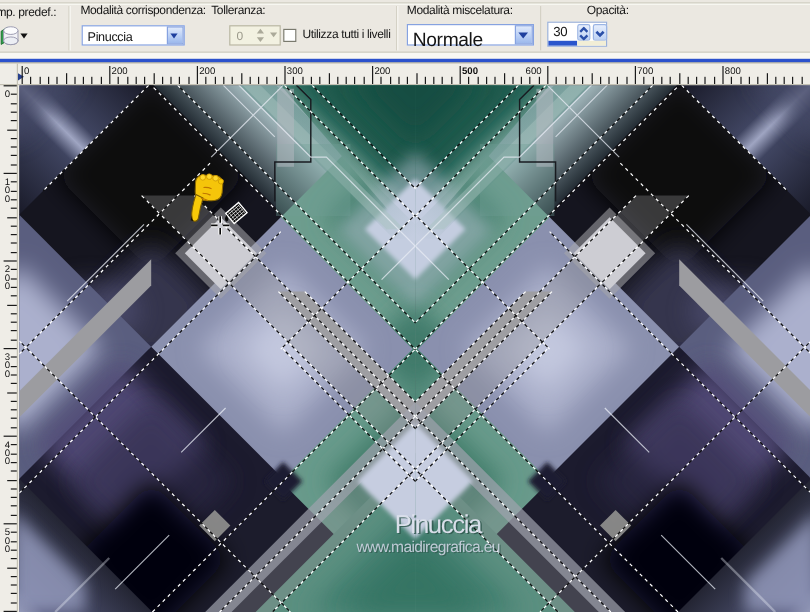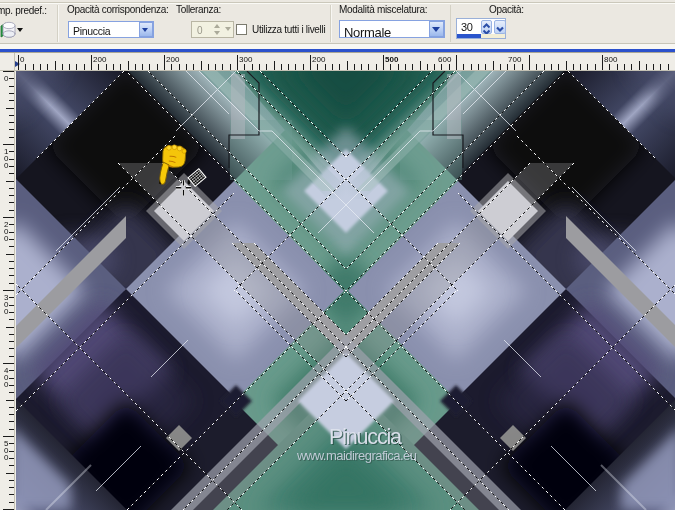--- a/index.html
+++ b/index.html
@@ -18,40 +18,40 @@
   <path d="M1,6 L6,3 L6,14 L1,17 Z" fill="#2e9e4a" stroke="#1c6e30" stroke-width="0.8"></path>
   <ellipse cx="9" cy="14" rx="6" ry="3.2" fill="#c9cada" stroke="#8a8aa0" stroke-width="0.8"></ellipse>
   <path d="M3,5.5 L15,5.5 L15,14 L3,14 Z" fill="#f2f2f6"></path>
   <ellipse cx="9" cy="14" rx="6" ry="3.2" fill="#eceef4" stroke="#9a9ab0" stroke-width="0.8"></ellipse>
   <ellipse cx="9" cy="5.5" rx="6" ry="3.2" fill="#fbfbfd" stroke="#9a9ab0" stroke-width="0.8"></ellipse>
   <path d="M3,5.5 L3,14 M15,5.5 L15,14" stroke="#9a9ab0" stroke-width="0.8"></path>
 </svg>
 <div class="abs" style="left:17px;top:28px;width:0;height:0;border-left:3.5px solid transparent;border-right:3.5px solid transparent;border-top:4px solid #111;"></div>
 <div class="abs" style="left:57px;top:5px;width:1px;height:37px;background:#d4d1c5;"></div>
 <div class="abs" style="left:58px;top:5px;width:1px;height:37px;background:#f8f7f3;"></div>
-<div class="abs lbl" style="left:67px;top:4px;">Opacità corrispondenza:</div>
+<div class="abs lbl" style="left:67px;top:4px;">Modalità corrispondenza:</div>
 <div class="abs" style="left:68px;top:21px;width:86px;height:17px;background:#fff;border:1px solid #86a2e0;box-sizing:border-box;"></div>
 <div class="abs lbl" style="left:73px;top:25px;font-size:10.5px;">Pinuccia</div>
 <div class="abs" style="left:139px;top:22px;width:14px;height:15px;background:linear-gradient(180deg,#dfe9fb,#b7cdf4 60%,#9cb8ec);border:1px solid #86a2e0;box-sizing:border-box;"></div>
 <div class="abs" style="left:142px;top:28px;width:0;height:0;border-left:3.5px solid transparent;border-right:3.5px solid transparent;border-top:4.5px solid #1e3f9e;"></div>
 <div class="abs lbl" style="left:176px;top:4px;">Tolleranza:</div>
 <div class="abs" style="left:191px;top:21px;width:43px;height:17px;background:#f2f1e1;border:1px solid #b9b6a4;box-sizing:border-box;"></div>
 <div class="abs lbl" style="left:197px;top:25px;color:#9a988a;">0</div>
 <div class="abs" style="left:212px;top:23px;width:10px;height:13px;">
  <div style="width:0;height:0;border-left:3px solid transparent;border-right:3px solid transparent;border-bottom:4px solid #abaa9a;margin:1px 0 3px 2px;"></div>
  <div style="width:0;height:0;border-left:3px solid transparent;border-right:3px solid transparent;border-top:4px solid #abaa9a;margin-left:2px;"></div>
 </div>
 <div class="abs" style="left:225px;top:27px;width:0;height:0;border-left:3.5px solid transparent;border-right:3.5px solid transparent;border-top:4.5px solid #abaa9a;"></div>
 <div class="abs" style="left:236px;top:24px;width:11px;height:11px;background:#fff;border:1px solid #7a7a6e;box-sizing:border-box;"></div>
 <div class="abs lbl" style="left:252px;top:24px;">Utilizza tutti i livelli</div>
 <div class="abs" style="left:330px;top:5px;width:1px;height:37px;background:#d4d1c5;"></div>
 <div class="abs" style="left:331px;top:5px;width:1px;height:37px;background:#f8f7f3;"></div>
 <div class="abs lbl" style="left:339px;top:4px;">Modalità miscelatura:</div>
 <div class="abs" style="left:339px;top:20px;width:106px;height:18px;background:#fff;border:1px solid #86a2e0;box-sizing:border-box;"></div>
-<div class="abs lbl" style="left:344px;top:25px;font-size:13px;">Normale</div>
+<div class="abs lbl" style="left:344px;top:25px;font-size:16px;">Normale</div>
 <div class="abs" style="left:429px;top:21px;width:15px;height:16px;background:linear-gradient(180deg,#dfe9fb,#b7cdf4 60%,#9cb8ec);border:1px solid #86a2e0;box-sizing:border-box;"></div>
 <div class="abs" style="left:432px;top:27px;width:0;height:0;border-left:4px solid transparent;border-right:4px solid transparent;border-top:5px solid #1e3f9e;"></div>
 <div class="abs" style="left:450px;top:5px;width:1px;height:37px;background:#d4d1c5;"></div>
 <div class="abs lbl" style="left:457px;top:4px;margin-left:32px;">Opacità:</div>
 <div class="abs" style="left:456px;top:18px;width:50px;height:21px;background:#fff;border:1px solid #9ab0d8;box-sizing:border-box;"></div>
 <div class="abs lbl" style="left:461px;top:21px;font-size:11px;">30</div>
 <div class="abs" style="left:481px;top:19.5px;width:11px;height:14px;background:linear-gradient(180deg,#e6eefc,#bed2f4);border:1px solid #9ab4e4;box-sizing:border-box;border-radius:2px;"><svg width="9" height="12" viewBox="0 0 9 12">
       <path d="M1.5,4.5 L4.5,1.5 L7.5,4.5" fill="none" stroke="#2b4fa8" stroke-width="2"></path>
       <path d="M1.5,7.5 L4.5,10.5 L7.5,7.5" fill="none" stroke="#2b4fa8" stroke-width="2"></path>
     </svg></div>
@@ -141,21 +141,21 @@
 <div class="tick" style="left:492.5px;top:61px;width:1px;height:9px;"></div>
 <div class="tick" style="left:463.3px;top:64px;width:1px;height:6px;"></div>
 <div class="tick" style="left:470.6px;top:64px;width:1px;height:6px;"></div>
 <div class="tick" style="left:477.9px;top:64px;width:1px;height:6px;"></div>
 <div class="tick" style="left:485.2px;top:64px;width:1px;height:6px;"></div>
 <div class="tick" style="left:499.8px;top:64px;width:1px;height:6px;"></div>
 <div class="tick" style="left:507.1px;top:64px;width:1px;height:6px;"></div>
 <div class="tick" style="left:514.4px;top:64px;width:1px;height:6px;"></div>
 <div class="tick" style="left:521.7px;top:64px;width:1px;height:6px;"></div>
 <div class="tick" style="left:529px;top:55px;width:1px;height:15px;"></div>
-<div class="rlbl" style="left:508px;top:55px;">700</div>
+<div class="rlbl" style="left:531px;top:55px;">700</div>
 <div class="tick" style="left:565.5px;top:61px;width:1px;height:9px;"></div>
 <div class="tick" style="left:536.3px;top:64px;width:1px;height:6px;"></div>
 <div class="tick" style="left:543.6px;top:64px;width:1px;height:6px;"></div>
 <div class="tick" style="left:550.9px;top:64px;width:1px;height:6px;"></div>
 <div class="tick" style="left:558.2px;top:64px;width:1px;height:6px;"></div>
 <div class="tick" style="left:572.8px;top:64px;width:1px;height:6px;"></div>
 <div class="tick" style="left:580.1px;top:64px;width:1px;height:6px;"></div>
 <div class="tick" style="left:587.4px;top:64px;width:1px;height:6px;"></div>
 <div class="tick" style="left:594.7px;top:64px;width:1px;height:6px;"></div>
 <div class="tick" style="left:602px;top:55px;width:1px;height:15px;"></div>

